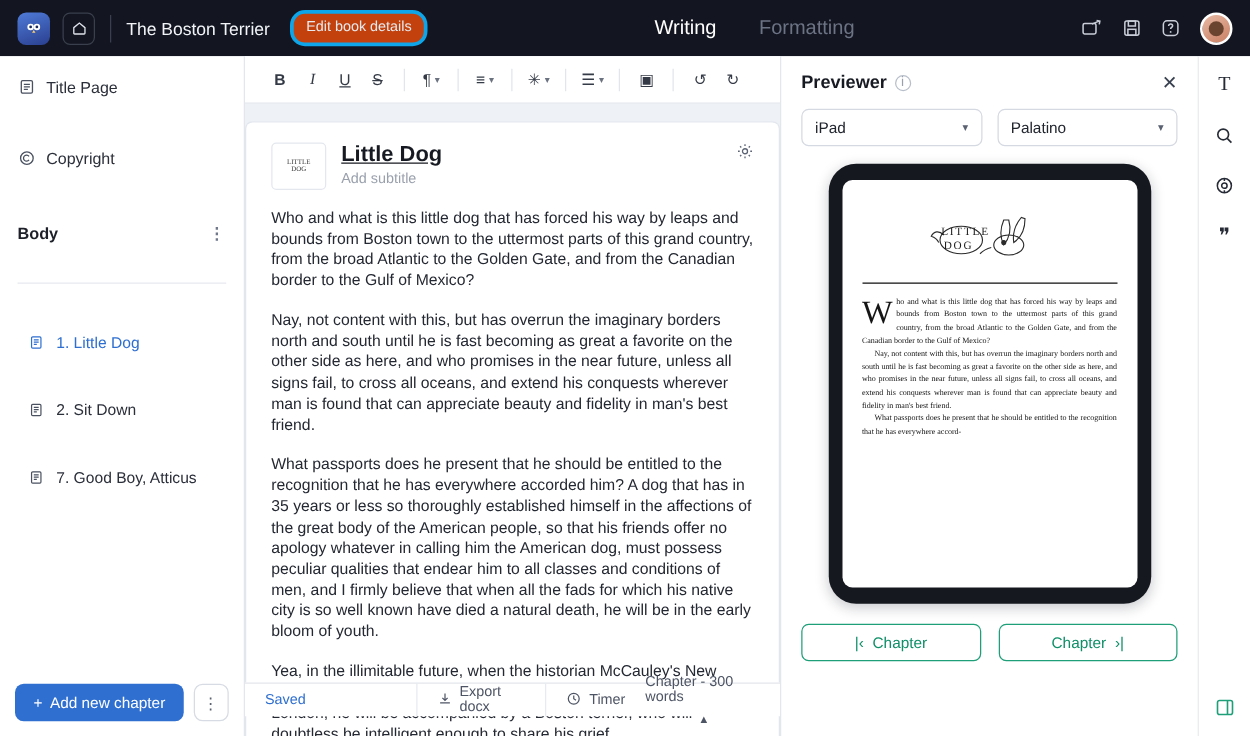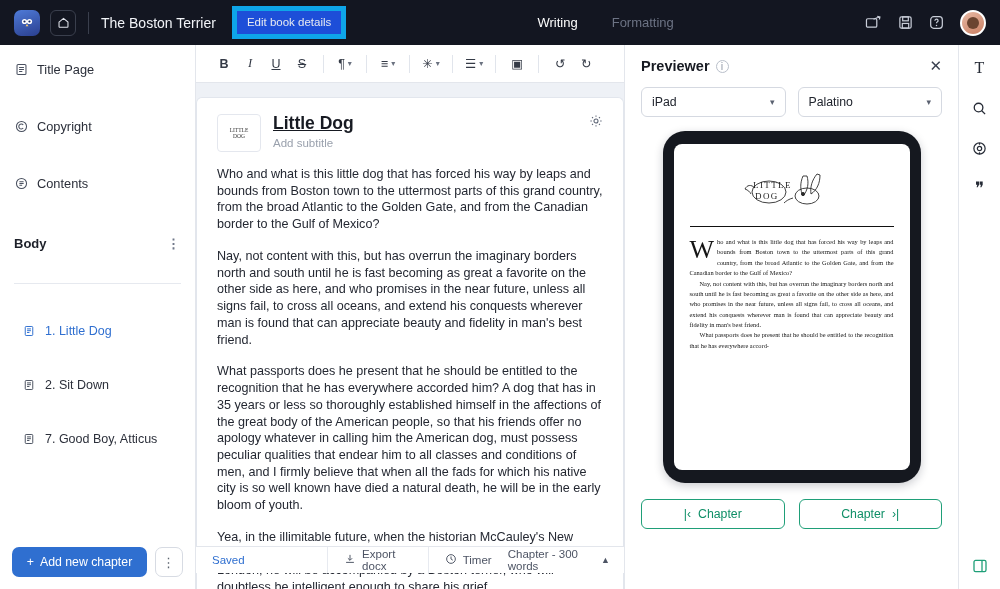--- a/index.html
+++ b/index.html
@@ -35,31 +35,31 @@
   .home-btn {
     width: 26px; height: 26px; border-radius: 6px;
     border: 1px solid #3a3f4d;
     display: flex; align-items: center; justify-content: center;
     color: #dfe2ea; font-size: 13px;
   }
   .tb-div { width: 1px; height: 22px; background: #3a3f4d; margin: 0 12px; }
   .book-title { font-size: 14px; color: #f2f4f8; font-weight: 400; }
   .edit-btn {
     margin-left: 16px;
-    background: #1d4ed8;
-    border: 5px solid #0ea5e9;
+    background: #c2410c;
+    border: 3px solid #0ea5e9;
     color: #e7eaf1;
     font-size: 11.5px;
-    border-radius: 0;
+    border-radius: 12px;
     padding: 6px 10px;
     line-height: 1;
     cursor: pointer;
   }
   .tb-tabs { margin-left: auto; display: flex; gap: 34px; }
-  .tb-tab { font-size: 13px; color: #fff; cursor: pointer; }
+  .tb-tab { font-size: 16px; color: #fff; cursor: pointer; }
   .tb-tab.muted { color: #6c7384; }
   .tb-right { margin-left: auto; display: flex; align-items: center; gap: 16px; }
   .tb-ico { color: #c9ced9; font-size: 15px; display: flex; cursor: pointer; }
   .avatar {
     width: 26px; height: 26px; border-radius: 50%;
     background: linear-gradient(150deg,#e8b9a4,#c97f63);
     border: 2px solid #fff;
     overflow: hidden; position: relative;
   }
   .avatar::after {
@@ -182,21 +182,21 @@
     display: flex; align-items: center;
     font-size: 11.5px; color: #4d5464;
   }
   .st-saved { color: #2f6fd0; padding-left: 16px; width: 150px; }
   .st-cell {
     display:flex; align-items:center; justify-content:center; gap:6px;
     height: 100%; padding: 0 16px;
     border-left: 1px solid #e7eaf0;
     cursor: pointer;
   }
-  .st-right { margin-left: auto; display:flex; align-items:center; gap:6px; padding-right: 14px;}
+  .st-right { margin-left: auto; display:flex; align-items:center; gap:6px; padding-right: 14px; flex-direction: column;}
 
   
   .previewer {
     width: 334px; flex: 0 0 334px;
     background: #fff;
     border-left: 1px solid #e3e6ec;
     display: flex; flex-direction: column;
     padding: 12px 16px 12px 16px;
     position: relative;
   }
@@ -330,29 +330,20 @@
         <span>Title Page</span>
       </div>
       <div class="nav-item">
         <span class="nav-ico">
           <svg width="13" height="13" viewBox="0 0 16 16" fill="none" stroke="currentColor" stroke-width="1.3">
               <circle cx="8" cy="8" r="6.2"></circle>
               <path d="M10.1 6.2a3 3 0 1 0 0 3.6"></path>
             </svg>
         </span>
         <span>Copyright</span>
-      </div>
-      <div class="nav-item">
-        <span class="nav-ico">
-          <svg width="13" height="13" viewBox="0 0 16 16" fill="none" stroke="currentColor" stroke-width="1.3">
-              <circle cx="8" cy="8" r="6.2"></circle>
-              <path d="M5.4 5.8h5.2M5.4 8h5.2M5.4 10.2h3.4"></path>
-            </svg>
-        </span>
-        <span>Contents</span>
       </div>
 
       <div class="section-row">
         <span>Body</span>
         <span class="dots">⋮</span>
       </div>
       <div class="sec-line"></div>
 
       <div class="chapter active">
         <span class="nav-ico">

